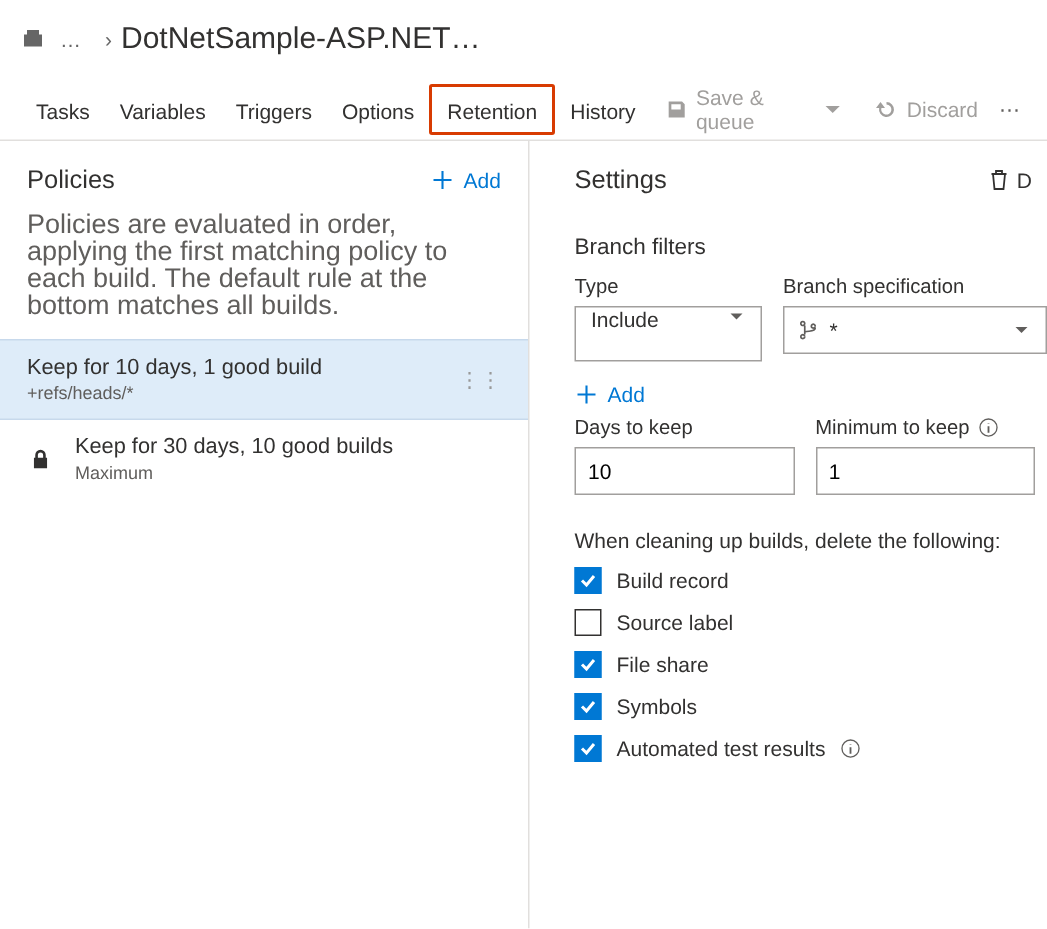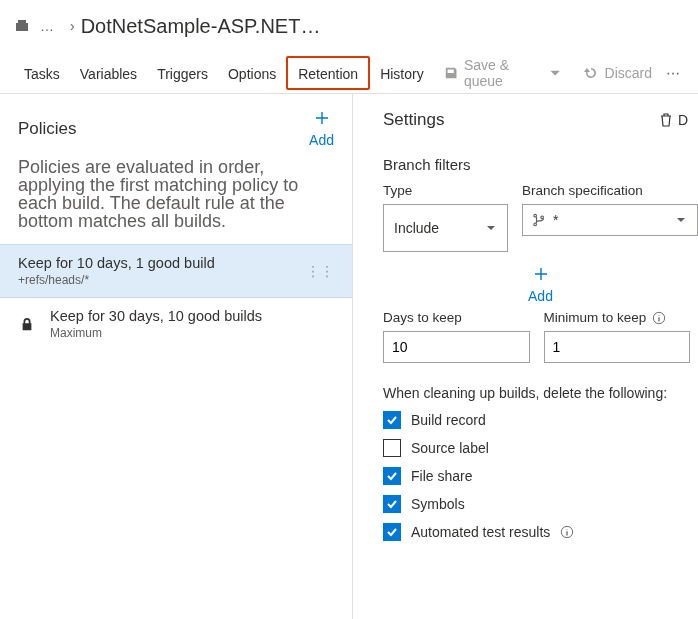--- a/index.html
+++ b/index.html
@@ -17,41 +17,41 @@
   .tab.highlight::after{display:none;}
   .tab-row .spacer { flex:1; }
   .tb-btn { display:flex; align-items:center; color:#a19f9d; padding: 0 10px; gap:6px; cursor:default; }
   .tb-btn svg { width:16px; height:16px; fill:#a19f9d; }
   .tb-ell { color:#605e5c; padding:0 4px; cursor:pointer; }
 
   .content { display:flex; height: calc(619px - 46px - 42px - 6px); }
   .left-pane { width: 353px; border-right: 1px solid #e1dfdd; overflow:hidden; }
   .lp-head { display:flex; align-items:center; justify-content:space-between; padding: 16px 18px 4px; }
   .lp-head h2 { font-size:17px; font-weight:400; margin:0; }
-  .add-link { display:flex; align-items:center; gap:6px; color:#0078d4; cursor:pointer; font-size:14px;flex-direction:column; }
+  .add-link { display:flex; align-items:center; gap:6px; color:#0078d4; cursor:pointer; font-size:14px; }
   .add-link svg { width:16px; height:16px; stroke:#0078d4; }
   .lp-desc { color:#605e5c; font-size:18px; line-height:18px; padding: 6px 18px 14px; }
   .policy-item { padding: 10px 18px; display:flex; align-items:center; gap:14px; }
   .policy-item.selected { background:#deecf9; border-top:1px solid #c7d9ec; border-bottom:1px solid #c7d9ec; }
   .policy-item .pi-body { flex:1; }
   .pi-title { font-size:14.5px; font-weight:400; }
   .pi-sub { font-size:12px; color:#605e5c; margin-top:2px; }
   .drag-handle { color:#999; cursor:grab; }
   .lock-icon { width:18px; display:flex; justify-content:center; }
 
   .right-pane { flex:1; padding: 16px 0 0 30px; position:relative; }
   .rp-head { display:flex; align-items:center; justify-content:space-between; padding-right:10px; }
   .rp-head h2 { font-size:17px; font-weight:400; margin:0; }
   .del-btn { color:#323130; display:flex; align-items:center; gap:4px; cursor:pointer; }
 
   .section-h { font-size:15px; font-weight:400; margin:26px 0 10px; }
   .form-row { display:flex; gap:14px; margin-top:6px; }
   .col { flex:1; min-width:0; }
   .field-label { font-size:13.5px; color:#323130; margin-bottom:6px; display:flex; align-items:center; gap:6px;}
-  .select-box { display:flex; align-items:center; justify-content:space-between; border:1px solid #a19f9d; height:48px; padding:0 10px; font-size:14px; cursor:pointer; }
+  .select-box { display:flex; align-items:flex-start; justify-content:space-between; border:1px solid #a19f9d; height:37px; padding:0 10px; font-size:14px; cursor:pointer; }
   .select-box svg { width:12px; height:12px; fill:#605e5c; }
   .branch-box { display:flex; align-items:center; border:1px solid #a19f9d; height:32px; padding:0 10px; gap:6px; cursor:pointer; }
   .branch-box .bval { flex:1; }
   .text-input { border:1px solid #a19f9d; height:32px; padding:0 8px; font-size:14px; width:100%; }
 
   .cleanup-h { font-size:14px; margin:22px 0 10px; }
   .cb-row { display:flex; align-items:center; gap:10px; margin: 10px 0; font-size:14px; }
   .cbox { width:18px; height:18px; border:1px solid #323130; display:flex; align-items:center; justify-content:center; flex-shrink:0; cursor:pointer; }
   .cbox.checked { background:#0078d4; border-color:#0078d4; }
   .cbox.checked svg { stroke:#fff; }

